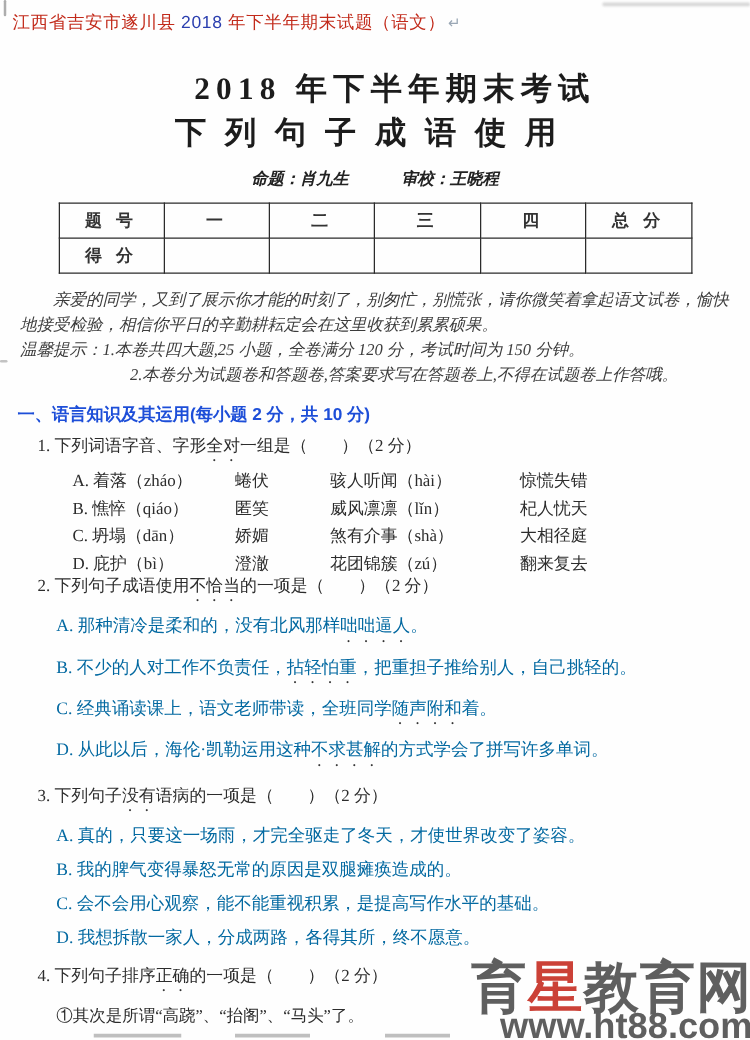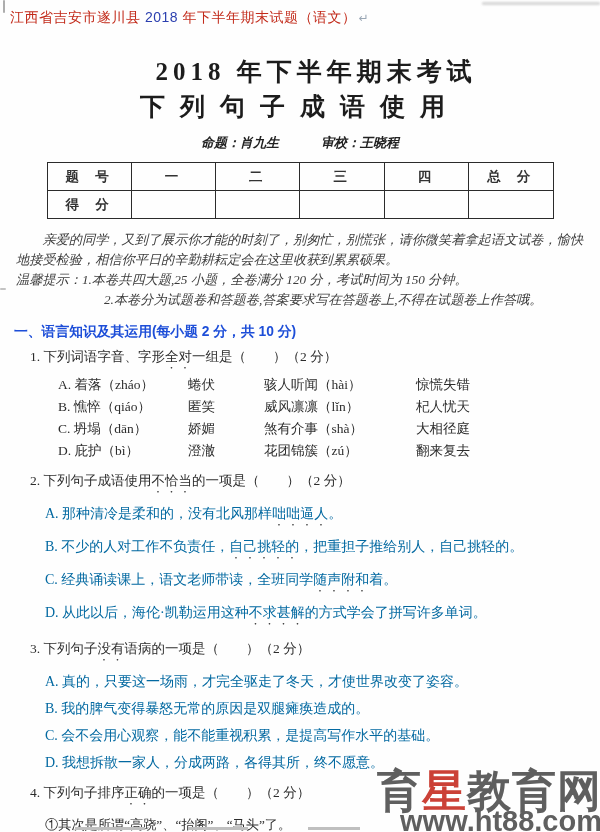--- a/index.html
+++ b/index.html
@@ -35,21 +35,20 @@
   #title2{margin-top:5px;font-size:25px;line-height:30px;letter-spacing:15px;}
   #byline{
     margin-top:12px;text-align:center;font-size:13px;font-weight:bold;
     font-style:italic;color:#222;
   }
   #byline .gap{display:inline-block;width:42px;}
   
   #score-table{
     border-collapse:collapse;margin:10px auto 0 auto;width:507px;
     table-layout:fixed;
-    font-family:Liberation Mono, monospace;
   }
   #score-table td{
     border:1.4px solid #2b2b2b;height:25px;text-align:center;
     font-size:13.5px;font-weight:600;color:#333;letter-spacing:4px;
   }
   
   #intro{margin:11px 16px 0 16px;font-style:italic;color:#3c3c3c;font-size:13.2px;line-height:20px;}
   #intro .p1{text-indent:2em;}
   #intro .tip2{margin-left:88px;}
   
@@ -140,23 +139,23 @@
     <span>C. 坍塌（dān）</span>
       <span>娇媚</span>
       <span>煞有介事（shà）</span>
       <span>大相径庭</span>
     <span>D. 庇护（bì）</span>
       <span>澄澈</span>
       <span>花团锦簇（zú）</span>
       <span>翻来复去</span>
   </div>
 
-  <div class="stem" style="margin-top:12px;"><span>2. 下列句子成语使用</span><span class="em-dot">不恰当</span><span>的一项是（　　）（2 分）</span></div>
+  <div class="stem" style="margin-top:0;"><span>2. 下列句子成语使用</span><span class="em-dot">不恰当</span><span>的一项是（　　）（2 分）</span></div>
   <div class="opt-line"><span>A. 那种清冷是柔和的，没有北风那样</span><span class="em-dot">咄咄逼人</span><span>。</span></div>
-  <div class="opt-line"><span>B. 不少的人对工作不负责任，</span><span class="em-dot">自己挑轻的</span><span>，把重担子推给别人，自己挑轻的。</span></div>
+  <div class="opt-line"><span>B. 不少的人对工作不负责任，</span><span class="em-dot">拈轻怕重</span><span>，把重担子推给别人，自己挑轻的。</span></div>
   <div class="opt-line"><span>C. 经典诵读课上，语文老师带读，全班同学</span><span class="em-dot">随声附和</span><span>着。</span></div>
   <div class="opt-line"><span>D. 从此以后，海伦·凯勒运用这种</span><span class="em-dot">不求甚解</span><span>的方式学会了拼写许多单词。</span></div>
 
   <div class="stem" style="margin-top:12px;"><span>3. 下列句子</span><span class="em-dot">没有</span><span>语病的一项是（　　）（2 分）</span></div>
   <div class="opt-line">A. 真的，只要这一场雨，才完全驱走了冬天，才使世界改变了姿容。</div>
   <div class="opt-line">B. 我的脾气变得暴怒无常的原因是双腿瘫痪造成的。</div>
   <div class="opt-line">C. 会不会用心观察，能不能重视积累，是提高写作水平的基础。</div>
   <div class="opt-line">D. 我想拆散一家人，分成两路，各得其所，终不愿意。</div>
 
   <div class="stem" style="margin-top:12px;"><span>4. 下列句子排序</span><span class="em-dot">正确</span><span>的一项是（　　）（2 分）</span></div>

